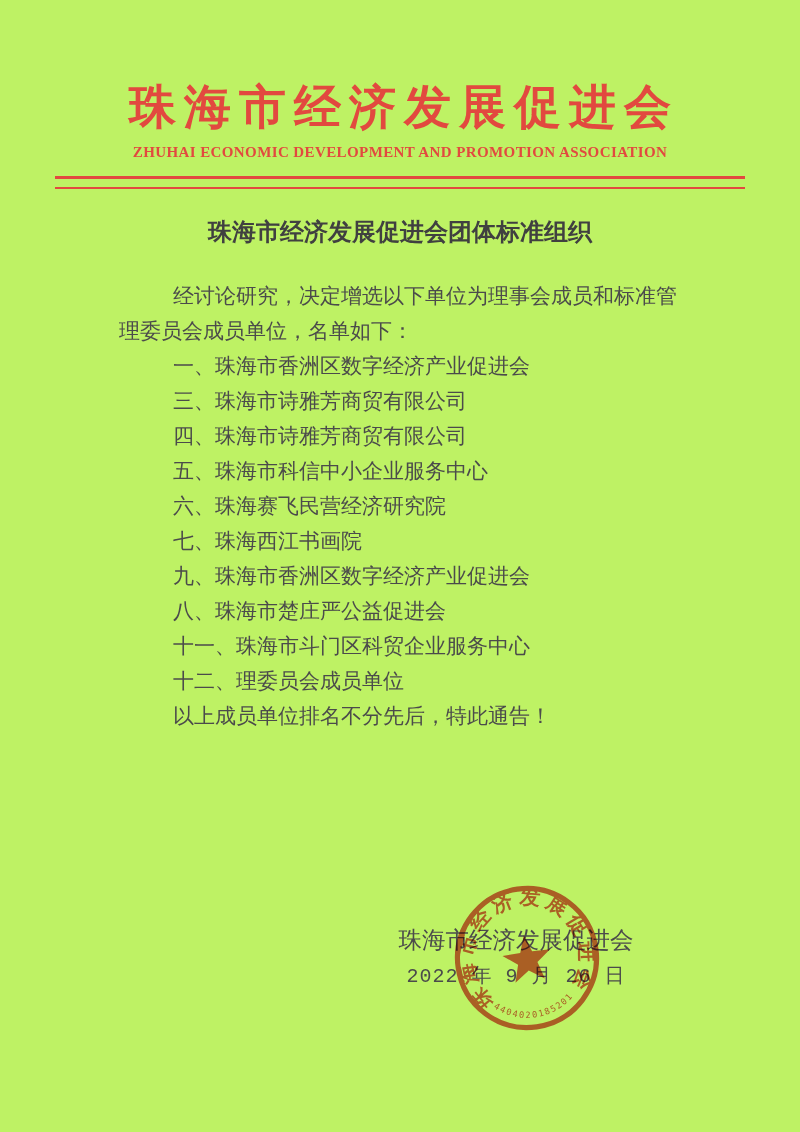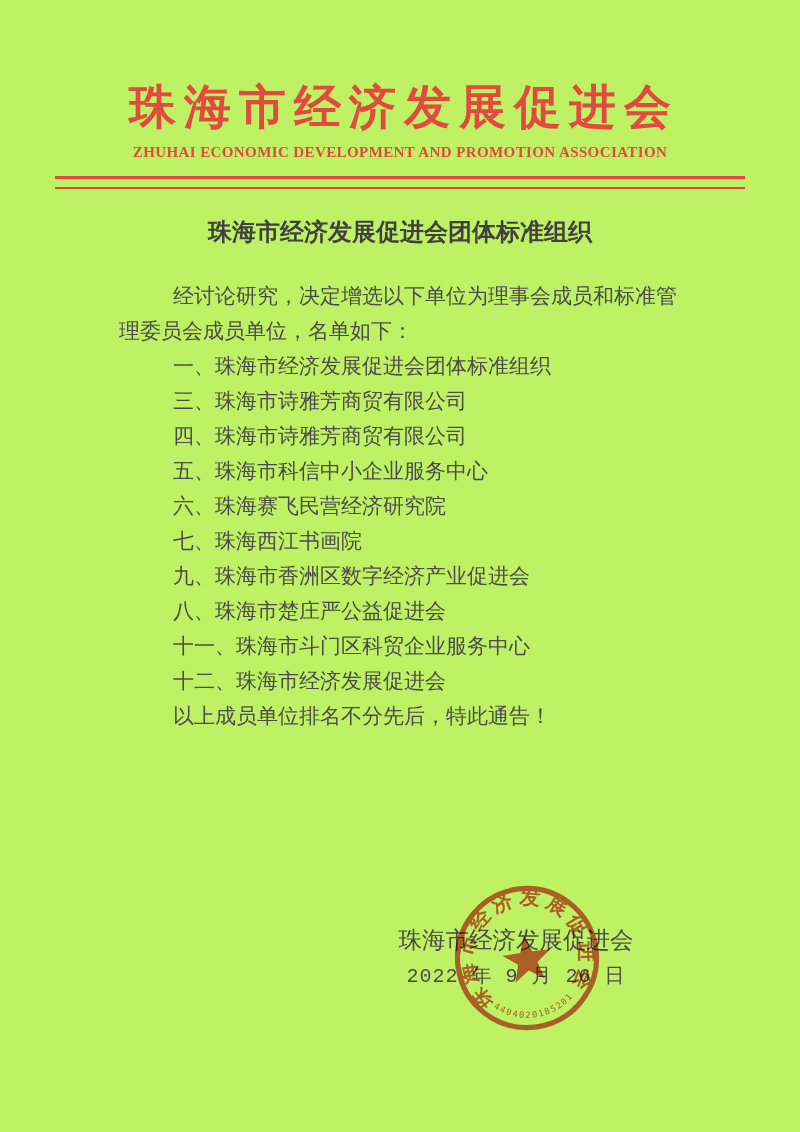--- a/index.html
+++ b/index.html
@@ -69,30 +69,30 @@
 
   <div class="doc-title">
     <div class="t-line">珠海市经济发展促进会团体标准组织</div>
   </div>
 
   <div class="doc-body">
     <div class="b-line indent-first">经讨论研究，决定增选以下单位为理事会成员和标准管</div>
     <div class="b-line">理委员会成员单位，名单如下：</div>
 
     <div>
-      <div class="member">一、珠海市经济发展促进会团体标准组织</div>
+      <div class="member">一、珠海市香洲区数字经济产业促进会</div>
       <div class="member">三、珠海市诗雅芳商贸有限公司</div>
       <div class="member">四、珠海市诗雅芳商贸有限公司</div>
       <div class="member">五、珠海市科信中小企业服务中心</div>
       <div class="member">六、珠海赛飞民营经济研究院</div>
       <div class="member">七、珠海西江书画院</div>
       <div class="member">九、珠海市香洲区数字经济产业促进会</div>
       <div class="member">八、珠海市楚庄严公益促进会</div>
       <div class="member">十一、珠海市斗门区科贸企业服务中心</div>
-      <div class="member">十二、珠海市经济发展促进会</div>
+      <div class="member">十二、理委员会成员单位</div>
     </div>
 
     <div class="closing">以上成员单位排名不分先后，特此通告！</div>
   </div>
 
   <div class="sign-block">
     <div class="sign-name">珠海市经济发展促进会</div>
     <div class="sign-date">2022 年 9 月 26 日</div>
   </div>
 

